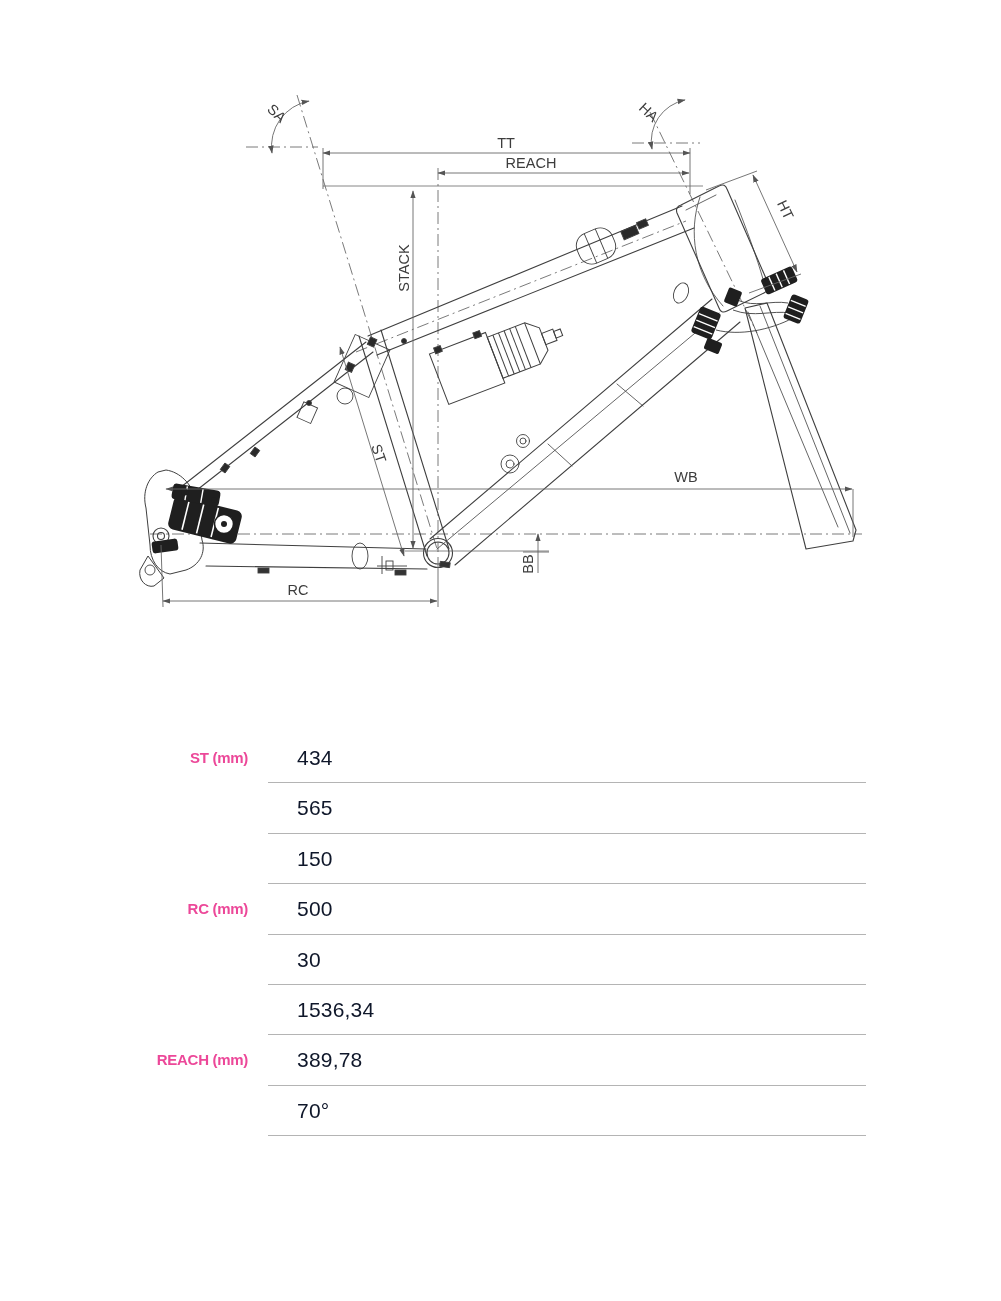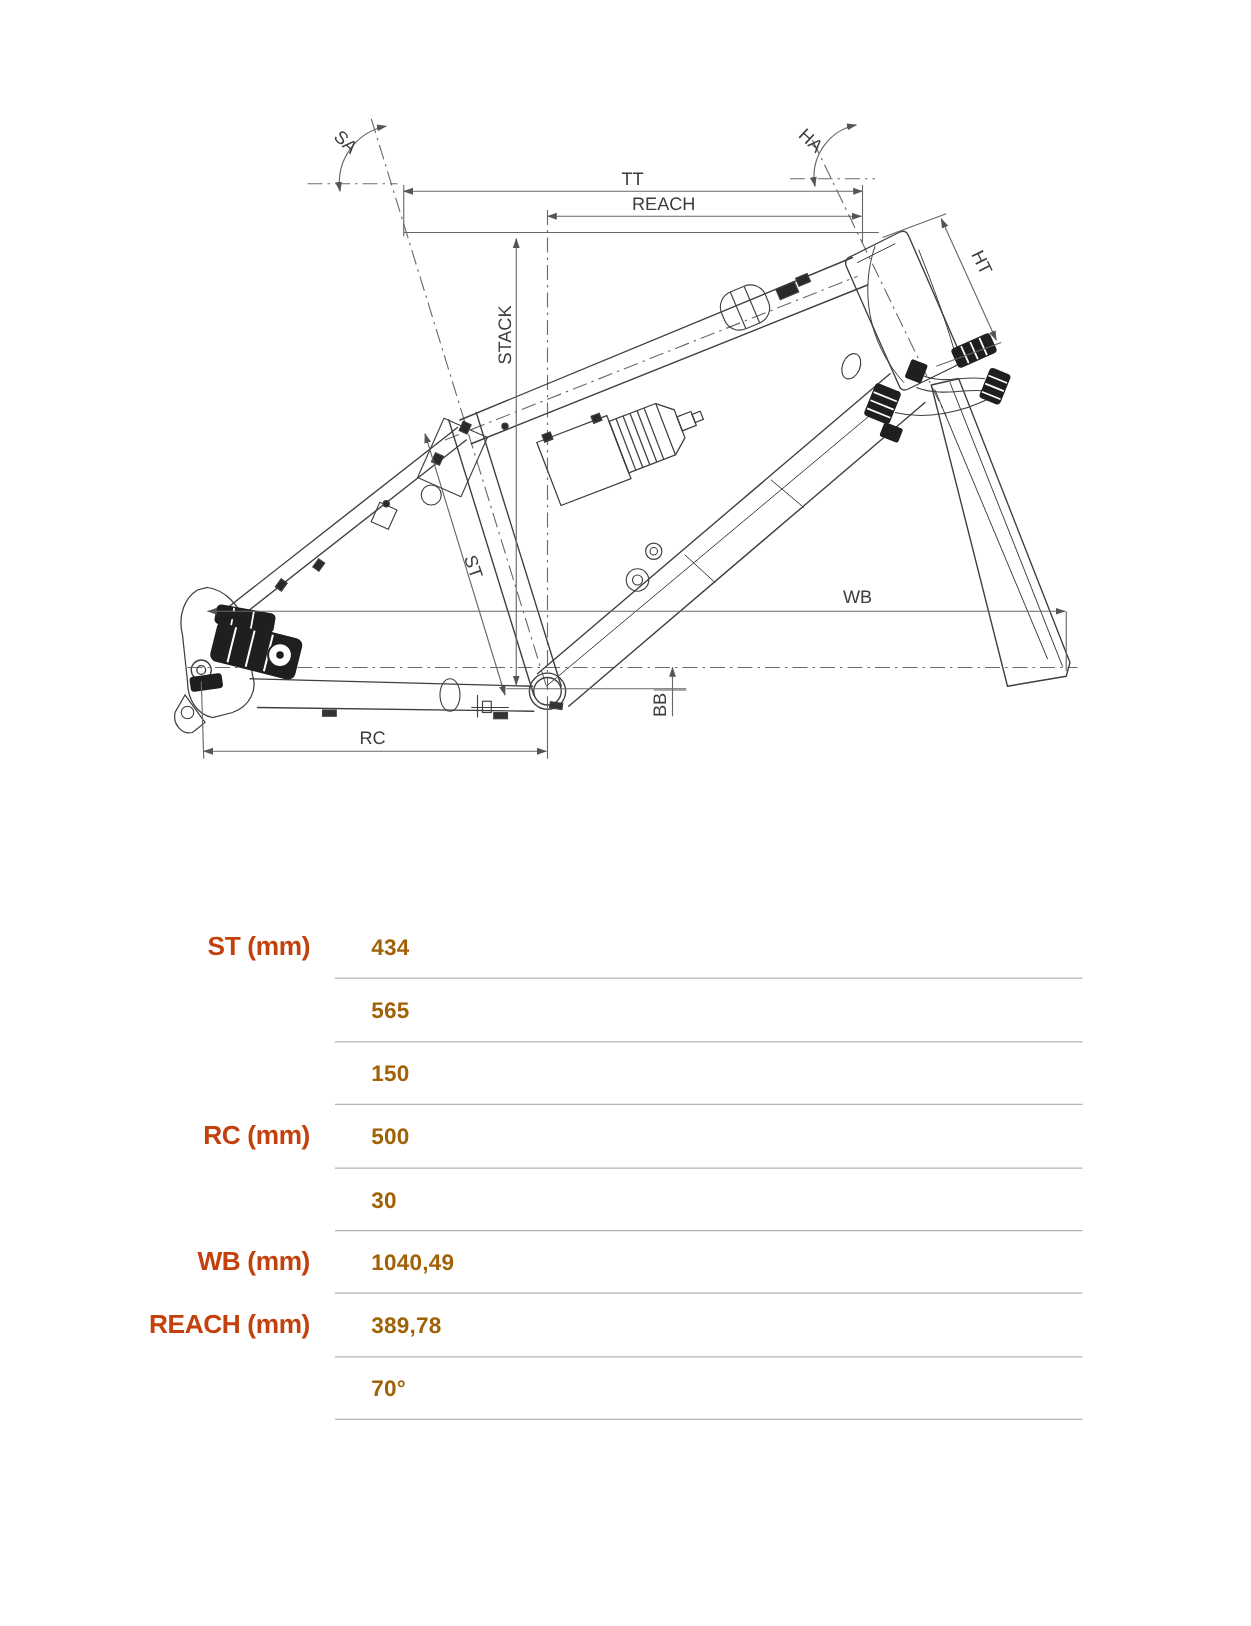--- a/index.html
+++ b/index.html
@@ -8,26 +8,26 @@
 
   
   .diagram{position:absolute;top:0;left:0;width:1001px;height:660px;}
   .diagram text{font-family:"Liberation Sans",sans-serif;font-size:14.5px;fill:#3d3d3d;}
 
   
   .geo-table{position:absolute;top:733px;left:0;width:1001px;}
   .geo-row{position:relative;height:50.4px;line-height:50.4px;}
   .geo-row .lbl{
     position:absolute;left:0;top:0;width:248px;text-align:right;
-    font-size:21px;font-weight:700;color:#c2410c;letter-spacing:-0.3px;
+    font-size:15px;font-weight:700;color:#ec4899;letter-spacing:-0.3px;
     font-stretch:condensed;
   }
   .geo-row .val{
     position:absolute;left:297px;top:0;
-    font-size:18px;font-weight:700;color:#a16207;letter-spacing:0.2px;
+    font-size:21px;font-weight:400;color:#0f172a;letter-spacing:0.2px;
     font-stretch:condensed;
   }
   .geo-row .divider{
     position:absolute;left:268px;bottom:0;width:598px;height:1px;background:#b4b4b4;
   }
 </style>
 </head>
 <body>
 
 <div class="page">
@@ -276,22 +276,21 @@
     <div class="geo-row">
       <span class="lbl">RC (mm)</span>
       <span class="val">500</span>
       <div class="divider"></div>
     </div>
     <div class="geo-row">
       <span class="val">30</span>
       <div class="divider"></div>
     </div>
     <div class="geo-row">
-      <span class="lbl">WB (mm)</span>
-      <span class="val">1040,49</span>
+      <span class="val">1536,34</span>
       <div class="divider"></div>
     </div>
     <div class="geo-row">
       <span class="lbl">REACH (mm)</span>
       <span class="val">389,78</span>
       <div class="divider"></div>
     </div>
     <div class="geo-row">
       <span class="val">70°</span>
       <div class="divider"></div>

